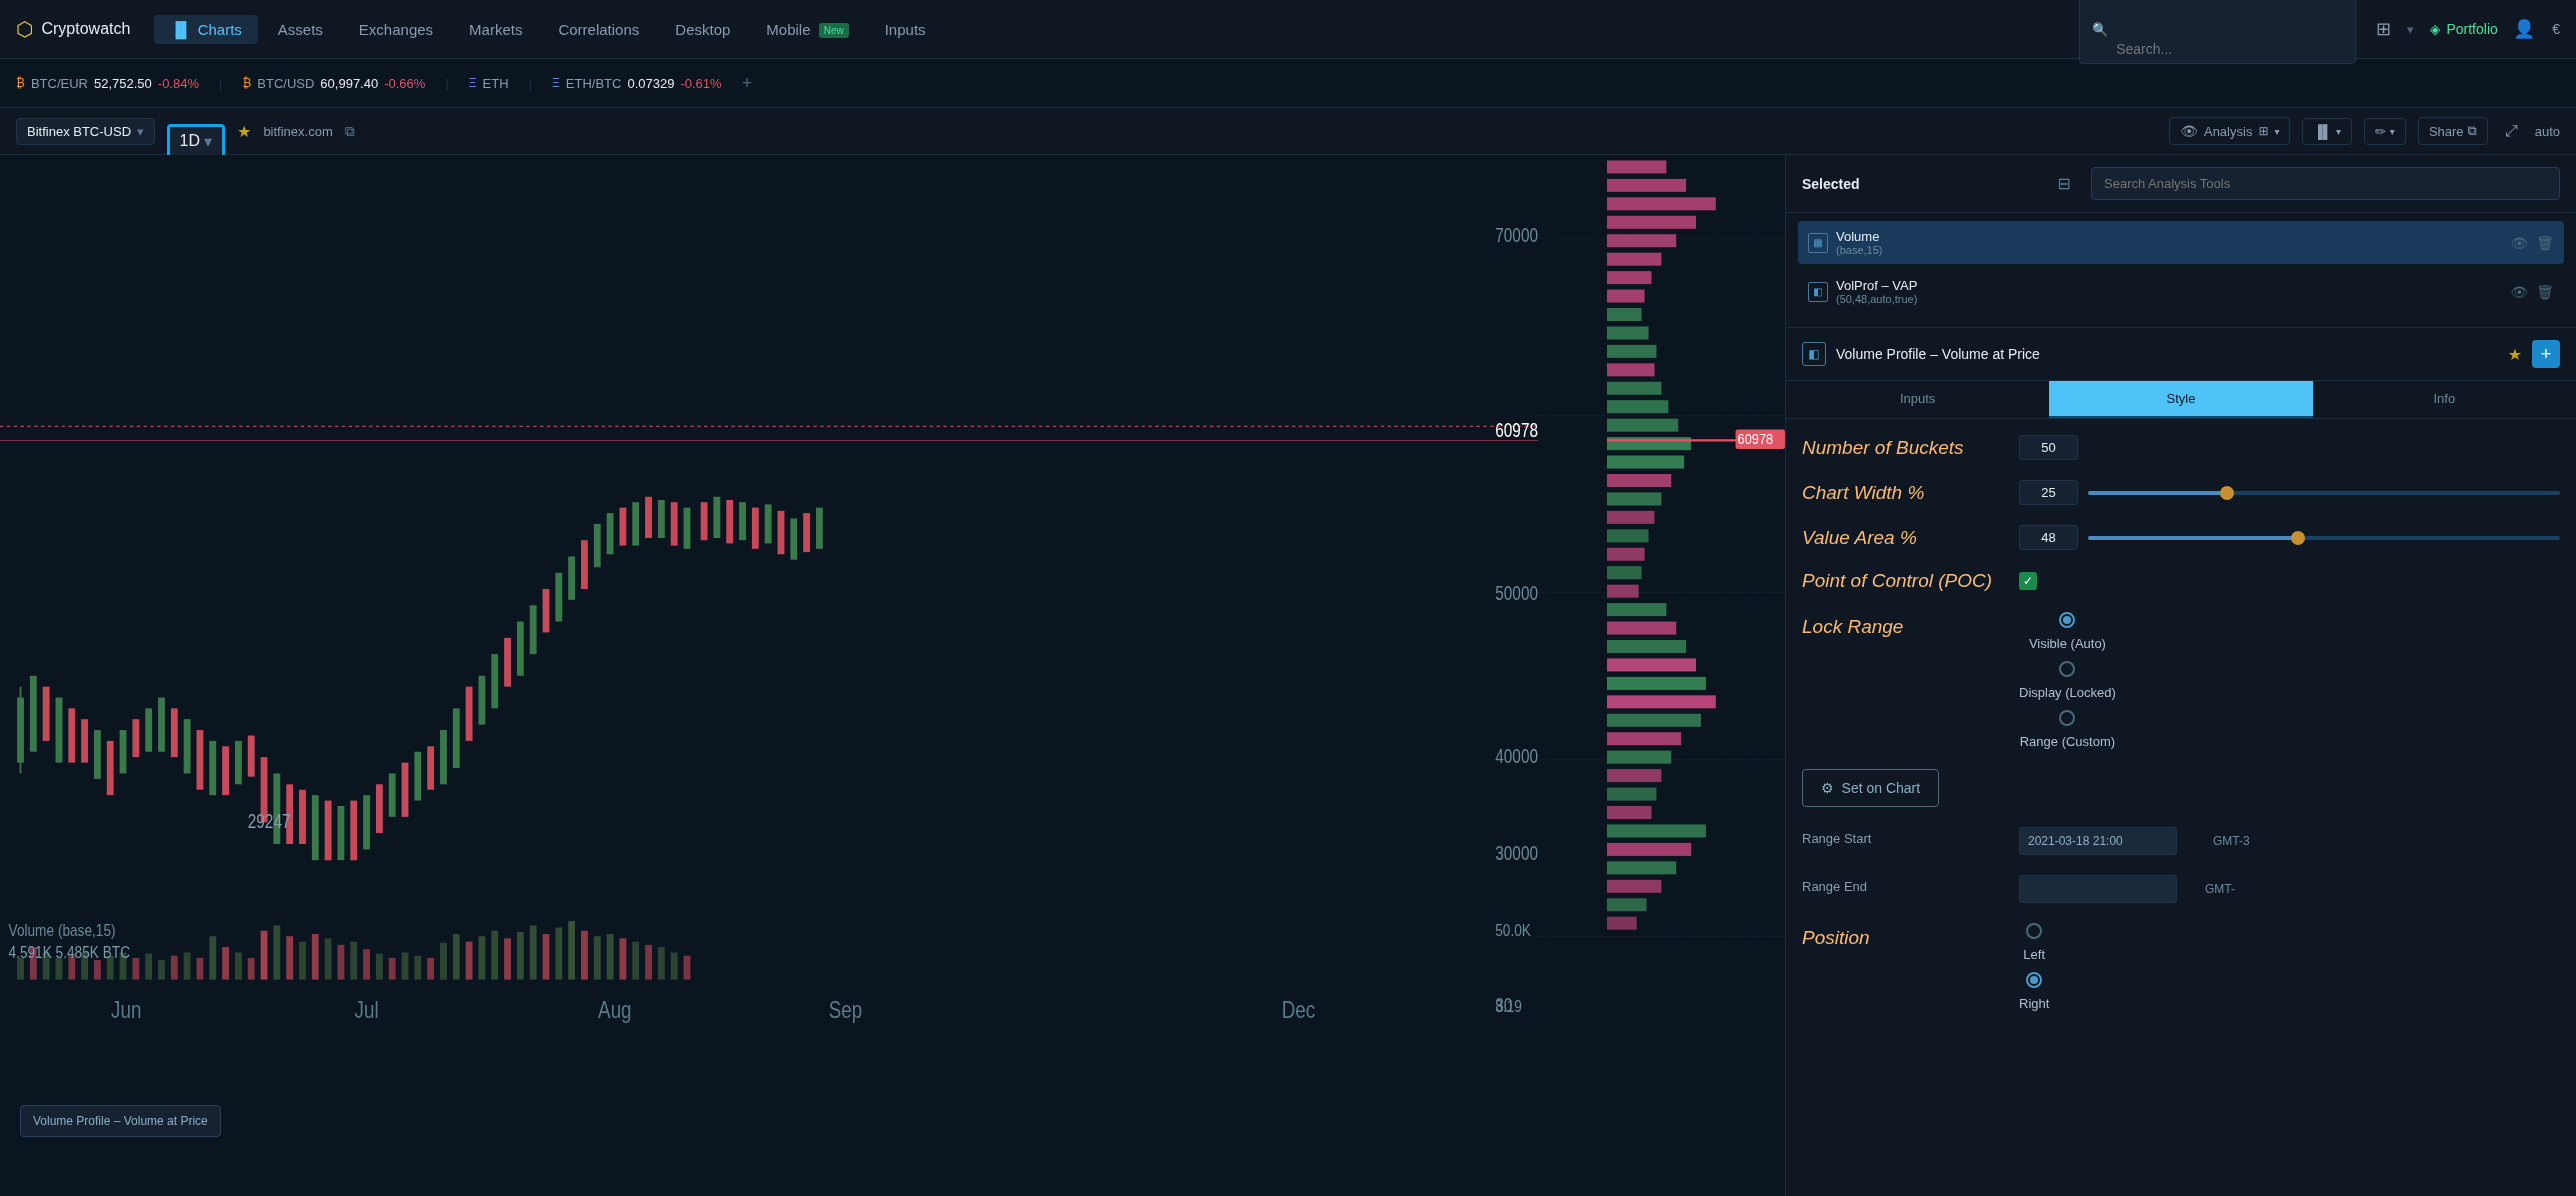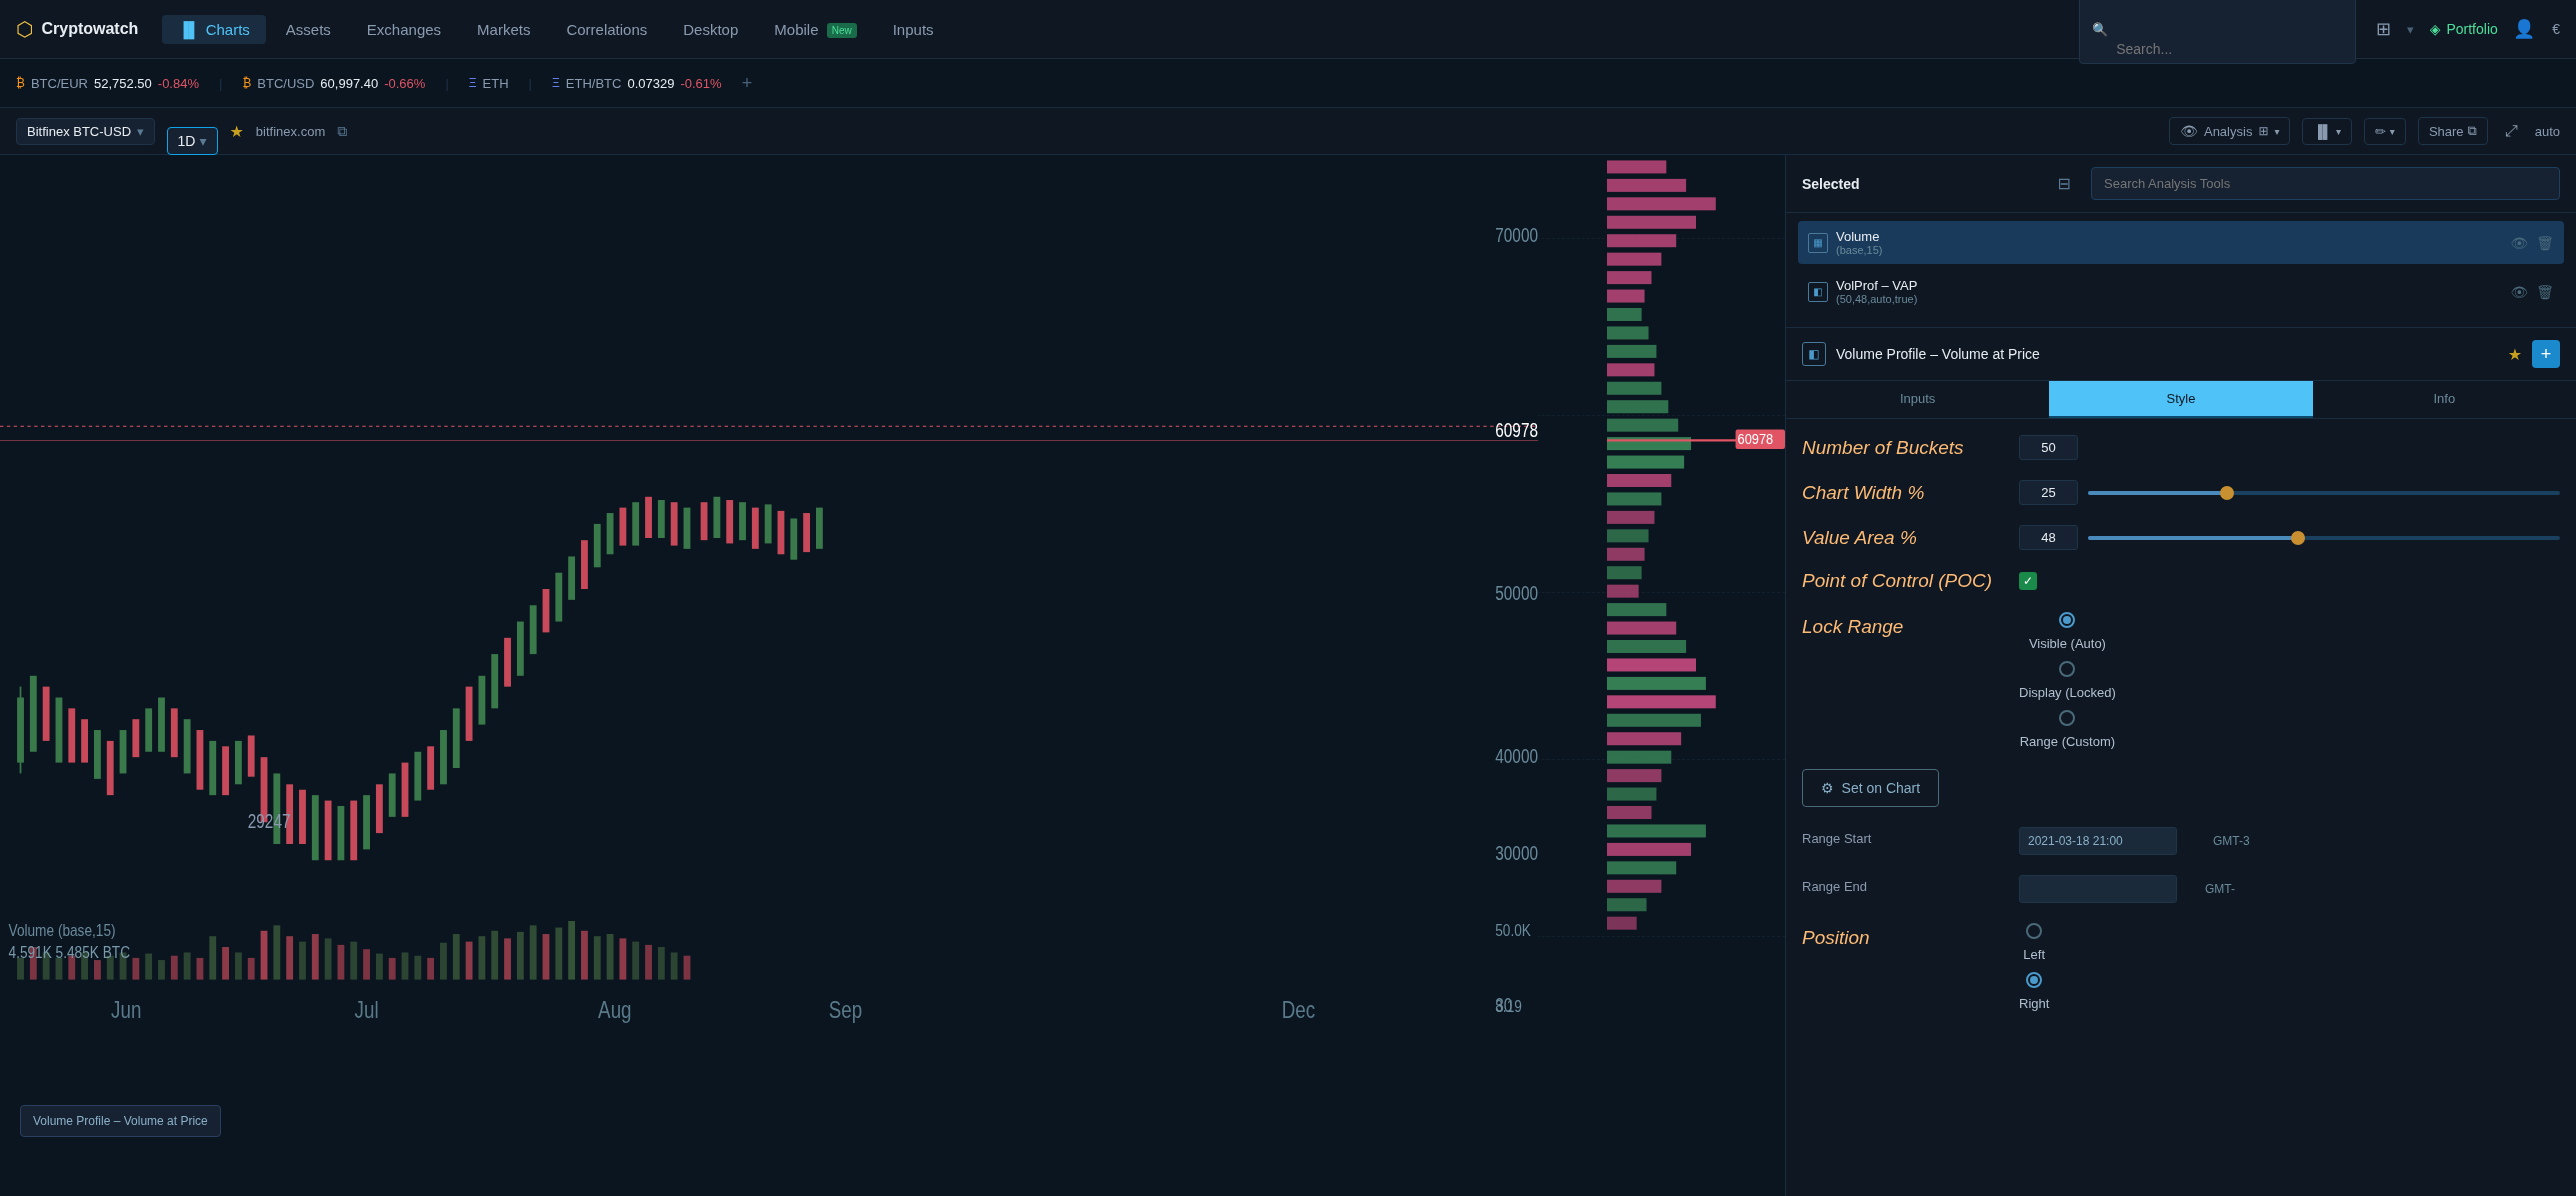--- a/index.html
+++ b/index.html
@@ -2,21 +2,21 @@
 <html><head>
   <meta charset="utf-8">
   <style>
     * { box-sizing: border-box; margin: 0; padding: 0; }
     body { background: #0e1722; color: #c8d1dc; font-family: 'Helvetica Neue', Arial, sans-serif; font-size: 13px; overflow: hidden; width: 2576px; height: 1196px; }
 
     
     .top-nav { display: flex; align-items: center; background: #0e1722; border-bottom: 1px solid #1e2d3d; height: 59px; padding: 0 16px; gap: 4px; }
     .logo { display: flex; align-items: center; gap: 8px; margin-right: 20px; }
     .logo-icon { color: #f0c040; font-size: 20px; }
-    .logo-text { color: #e8edf2; font-size: 16px; font-weight: 700; }
+    .logo-text { color: #e8edf2; font-size: 16px; font-weight: 400; }
     .nav-item { color: #8a9bb0; padding: 6px 16px; border-radius: 4px; cursor: pointer; font-size: 15px; font-weight: 500; white-space: nowrap; }
     .nav-item.active { background: #1a2d40; color: #4fc3f7; display: flex; align-items: center; gap: 6px; }
     .new-badge { background: #1a6b4a; color: #4ddf9a; font-size: 10px; padding: 2px 5px; border-radius: 3px; margin-left: 4px; vertical-align: middle; }
     .nav-spacer { flex: 1; }
     .search-area { display: flex; align-items: center; background: #162231; border: 1px solid #1e3448; border-radius: 4px; padding: 6px 12px; gap: 8px; width: 277px; }
     .search-area input { background: transparent; border: none; outline: none; color: #8a9bb0; font-size: 14px; width: 100%; margin-top: 40px; }
     .nav-right { display: flex; align-items: center; gap: 16px; margin-left: 16px; }
     .grid-icon { color: #8a9bb0; font-size: 18px; cursor: pointer; }
     .portfolio-btn { display: flex; align-items: center; gap: 6px; color: #4ddf9a; font-size: 14px; cursor: pointer; }
     .user-icon { color: #8a9bb0; font-size: 18px; cursor: pointer; }
@@ -30,21 +30,21 @@
     .eth-icon { color: #627eea; }
     .ticker-pair { color: #8a9bb0; font-size: 13px; }
     .ticker-price { color: #e8edf2; font-size: 13px; font-weight: 500; }
     .ticker-change.negative { color: #e05464; }
     .ticker-divider { color: #1e3448; }
     .ticker-add { color: #4a6278; font-size: 18px; cursor: pointer; }
 
     
     .chart-toolbar { display: flex; align-items: center; background: #0e1722; border-bottom: 1px solid #1a2d40; height: 47px; padding: 0 16px; gap: 12px; }
     .pair-selector { background: #162231; border: 1px solid #1e3448; border-radius: 4px; padding: 5px 10px; color: #e8edf2; font-size: 13px; cursor: pointer; display: flex; align-items: center; gap: 6px; }
-    .timeframe-btn { background: #162231; border: 1px solid #0ea5e9; border-radius: 4px; padding: 5px 10px; color: #e8edf2; font-size: 14px; cursor: pointer; display: flex; align-items: center; gap: 4px; margin-top: 20px; }
+    .timeframe-btn { background: #162231; border: 3px solid #0ea5e9; border-radius: 4px; padding: 5px 10px; color: #e8edf2; font-size: 16px; cursor: pointer; display: flex; align-items: center; gap: 4px; margin-top: 20px; }
     .star-icon { color: #c8a020; font-size: 16px; cursor: pointer; }
     .exchange-link { color: #8a9bb0; font-size: 13px; cursor: pointer; }
     .toolbar-spacer { flex: 1; }
     .analysis-btn { display: flex; align-items: center; gap: 6px; background: transparent; border: 1px solid #1e3448; border-radius: 4px; padding: 5px 10px; color: #8a9bb0; font-size: 13px; cursor: pointer; }
     .indicator-btn { display: flex; align-items: center; gap: 4px; background: transparent; border: 1px solid #1e3448; border-radius: 4px; padding: 5px 10px; color: #8a9bb0; font-size: 13px; cursor: pointer; }
     .share-btn { display: flex; align-items: center; gap: 4px; background: transparent; border: 1px solid #1e3448; border-radius: 4px; padding: 5px 10px; color: #8a9bb0; font-size: 13px; cursor: pointer; }
     .fullscreen-btn { color: #8a9bb0; font-size: 16px; cursor: pointer; padding: 5px; }
     .auto-label { color: #8a9bb0; font-size: 13px; }
 
     

